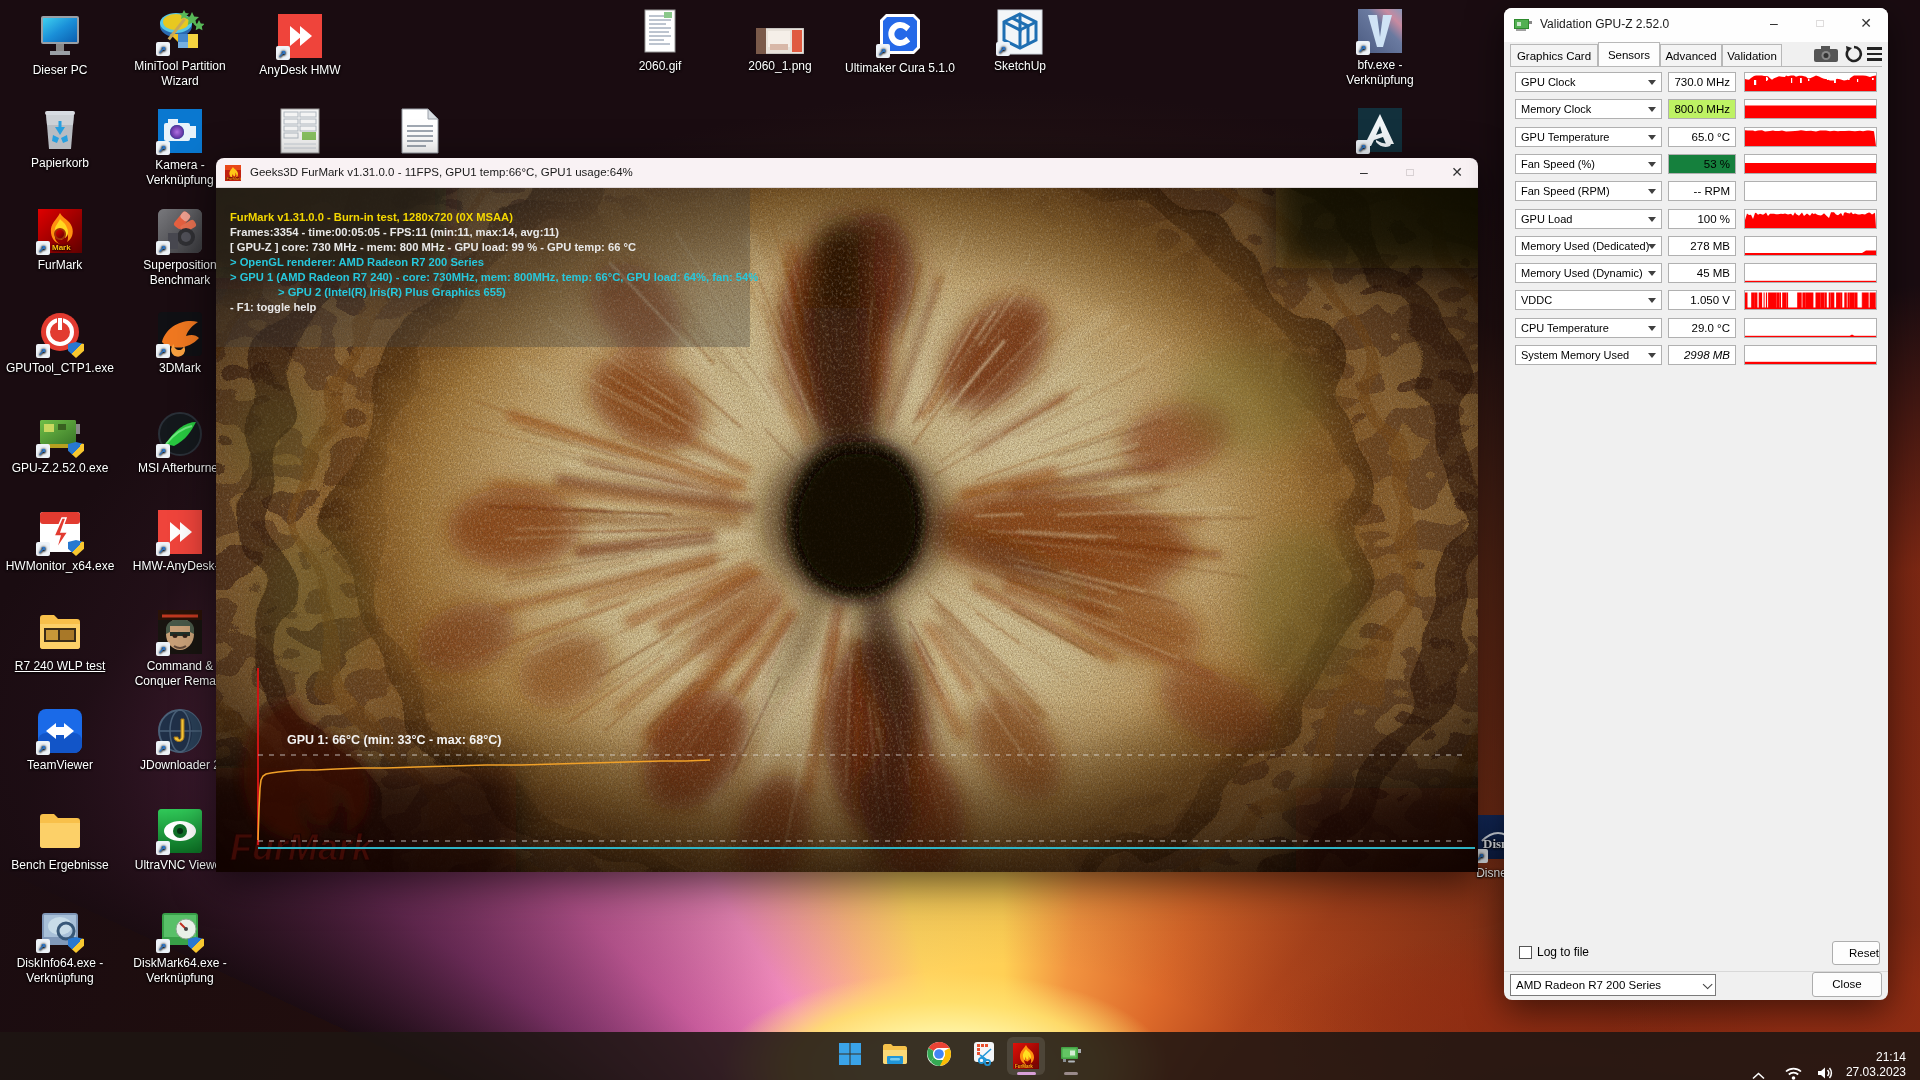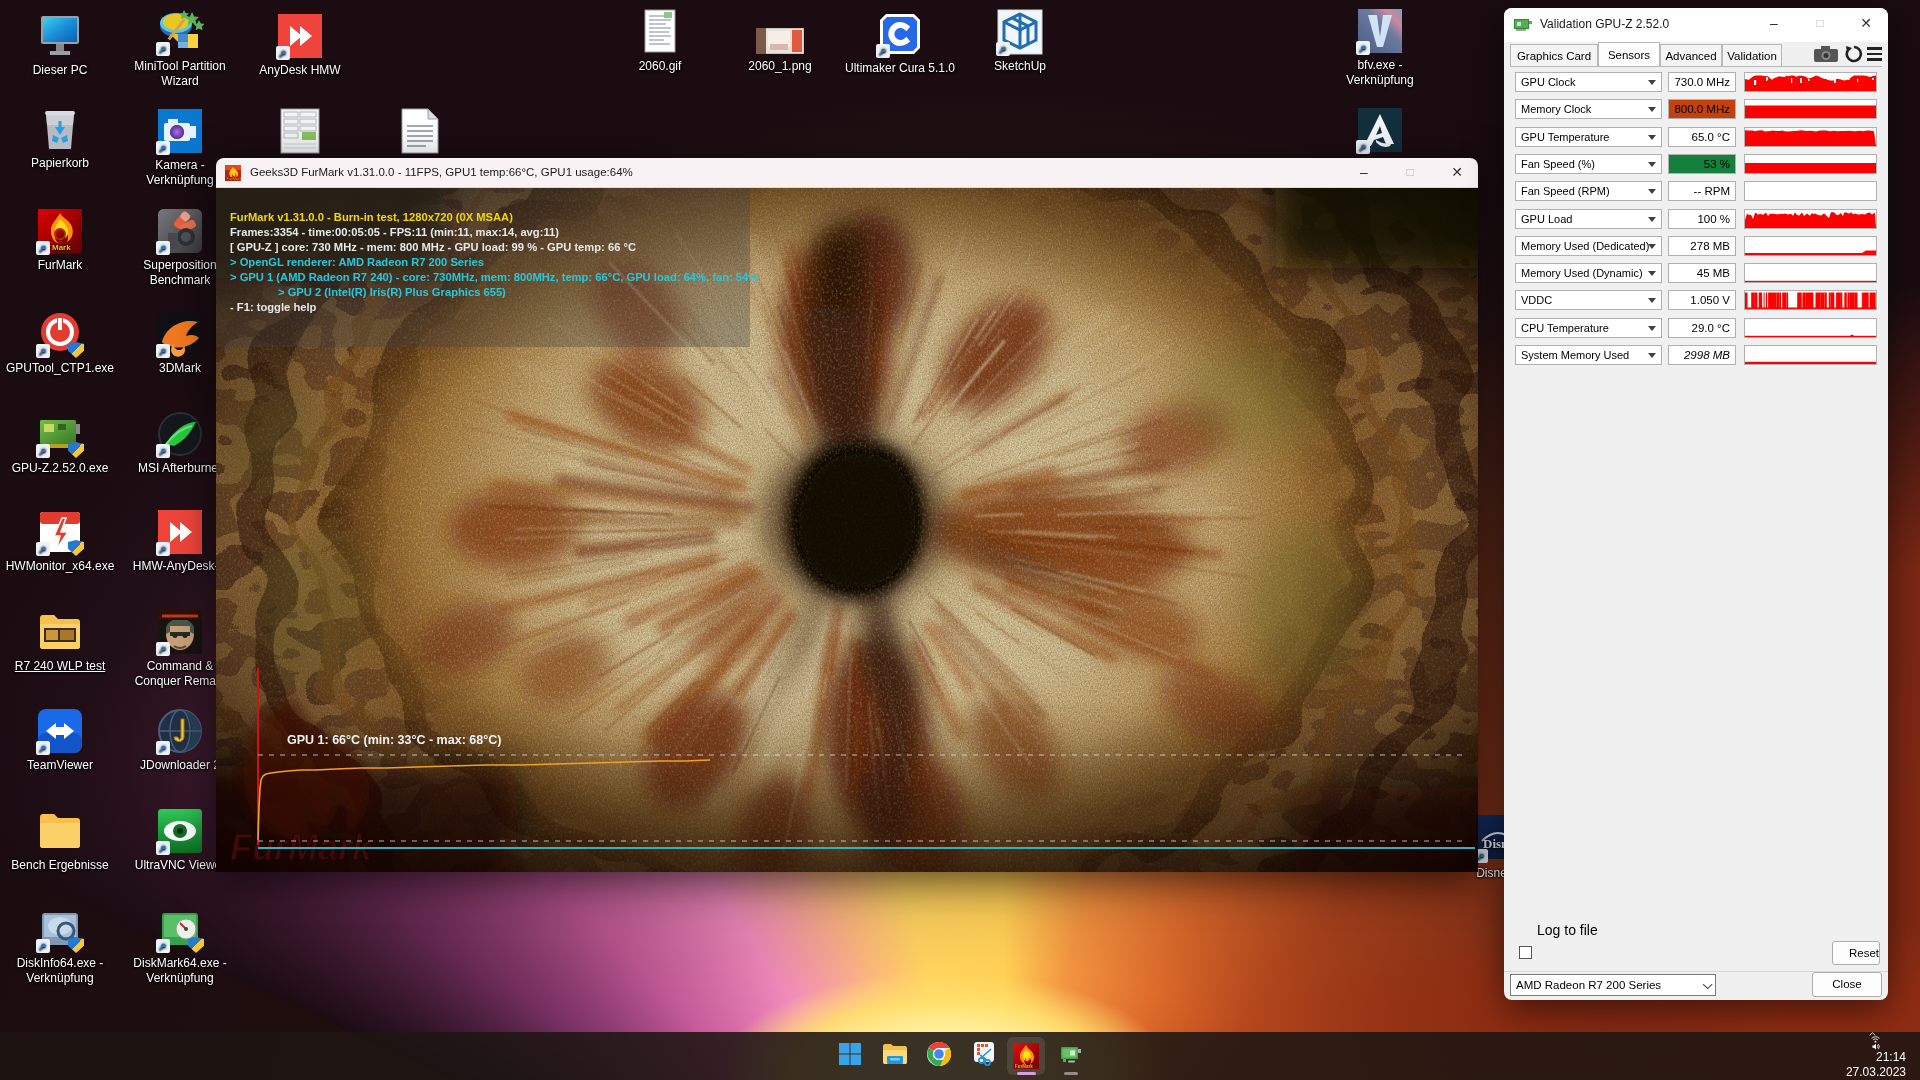--- a/index.html
+++ b/index.html
@@ -20,21 +20,21 @@
   text-shadow:0 1px 2px #000, 0 0 3px #000; }
 .ic .g { position:relative; width:48px; height:48px; margin:0 auto 3px auto; }
 .ic .g svg { position:absolute; left:0; top:0; }
 .sc { position:absolute; left:0px; bottom:0px; width:14px; height:14px; background:#eef3f8; border-radius:2px; }
 .sc:before { content:"\2197"; position:absolute; left:2px; top:0px; color:#2f74c0; font-size:10px; font-weight:bold; }
 .sh { position:absolute; right:0; bottom:0; width:16px; height:16px;
  background: linear-gradient(135deg,#2878d0 0 50%, #f8c830 50% 100%);
  clip-path: polygon(50% 0, 100% 12%, 100% 55%, 50% 100%, 0 55%, 0 12%); }
 
 #taskbar { position:absolute; left:0; top:1032px; width:1920px; height:48px; background:rgba(30,22,18,.88); }
-#tray { position:absolute; right:0; top:0; height:48px; display:flex; align-items:center; color:#fff;flex-direction:column; }
+#tray { position:absolute; right:0; top:0; height:48px; display:flex; align-items:flex-end; color:#fff; }
 #clock { text-align:right; font-size:12px; line-height:15px; margin-right:14px; }
 </style>
 </head>
 <body>
 <div id="root">
  <div id="wall"></div>
  <div id="icons">
 
   <div class="ic" style="left:4px;top:12px;"><div class="g">
           <svg width="48" height="48" viewBox="0 0 48 48">
@@ -986,21 +986,21 @@
           <rect x="103" y="5" width="1.6" height="2" fill="#fff"></rect>
           <rect x="82" y="4" width="1.1" height="3" fill="#fff"></rect>
           <rect x="22" y="5" width="1.1" height="2" fill="#fff"></rect>
           <rect x="21" y="4" width="1.5" height="2" fill="#fff"></rect>
           <rect x="112" y="6" width="1.2" height="3" fill="#fff"></rect>
           <rect x="46" y="5" width="1.2" height="5" fill="#fff"></rect>
           <rect x="127" y="5" width="1.7" height="2" fill="#fff"></rect>
         </svg>
       </div>
   <div style="position:absolute;left:11px;top:91px;width:147px;height:20px;background:#fff;border:1px solid #b0b0b0;font-size:11px;line-height:18px;padding-left:5px;white-space:nowrap;overflow:hidden;">Memory Clock<span style="position:absolute;right:5px;top:7px;width:0;height:0;border-left:4px solid transparent;border-right:4px solid transparent;border-top:5px solid #404040;"></span></div>
-  <div style="position:absolute;left:164px;top:91px;width:68px;height:20px;background:#c2410c;border:1px solid #b0b0b0;font-size:11.5px;line-height:18px;text-align:right;padding-right:5px;">800.0 MHz</div>
+  <div style="position:absolute;left:164px;top:91px;width:68px;height:20px;background:#bef264;border:1px solid #b0b0b0;font-size:11.5px;line-height:18px;text-align:right;padding-right:5px;">800.0 MHz</div>
   <div style="position:absolute;left:240px;top:91px;width:133px;height:20px;background:#fff;border:1px solid #b0b0b0;">
         <svg width="131" height="18" viewBox="0 0 131 18" style="display:block">
           <rect x="0" y="5.5" width="131" height="12.5" fill="#f00"></rect>
         </svg>
       </div>
   <div style="position:absolute;left:11px;top:119px;width:147px;height:20px;background:#fff;border:1px solid #b0b0b0;font-size:11px;line-height:18px;padding-left:5px;white-space:nowrap;overflow:hidden;">GPU Temperature<span style="position:absolute;right:5px;top:7px;width:0;height:0;border-left:4px solid transparent;border-right:4px solid transparent;border-top:5px solid #404040;"></span></div>
   <div style="position:absolute;left:164px;top:119px;width:68px;height:20px;background:#fff;border:1px solid #b0b0b0;font-size:11.5px;line-height:18px;text-align:right;padding-right:5px;">65.0 °C</div>
   <div style="position:absolute;left:240px;top:119px;width:133px;height:20px;background:#fff;border:1px solid #b0b0b0;">
         <svg width="131" height="18" viewBox="0 0 131 18" style="display:block">
           <path d="M0 18 L0 2.3 L3 2.5 L8 2.4 L10 3.3 L13 2.4 L17 2.2 L20 3.4 L25 3.0 L28 2.6 L30 3.1 L34 3.1 L37 2.5 L41 3.4 L46 3.2 L50 3.1 L53 2.8 L56 2.2 L58 2.5 L61 3.0 L66 2.7 L71 3.4 L75 2.6 L78 2.5 L81 2.4 L85 3.3 L89 2.8 L93 3.2 L95 3.0 L100 3.1 L104 2.8 L107 3.1 L110 3.2 L115 2.7 L118 3.3 L122 2.4 L124 2.4 L129 3.2 L131 18 Z" fill="#f00"></path>
@@ -1087,21 +1087,21 @@
         </svg>
       </div>
   <div style="position:absolute;left:11px;top:337px;width:147px;height:20px;background:#fff;border:1px solid #b0b0b0;font-size:11px;line-height:18px;padding-left:5px;white-space:nowrap;overflow:hidden;">System Memory Used<span style="position:absolute;right:5px;top:7px;width:0;height:0;border-left:4px solid transparent;border-right:4px solid transparent;border-top:5px solid #404040;"></span></div>
   <div style="position:absolute;left:164px;top:337px;width:68px;height:20px;background:#fff;border:1px solid #b0b0b0;font-size:11.5px;line-height:18px;text-align:right;padding-right:5px;font-style:italic;">2998 MB</div>
   <div style="position:absolute;left:240px;top:337px;width:133px;height:20px;background:#fff;border:1px solid #b0b0b0;">
         <svg width="131" height="18" viewBox="0 0 131 18" style="display:block">
           <rect x="0" y="15.8" width="131" height="2.2" fill="#f00"></rect>
         </svg>
       </div>
   <div style="position:absolute;left:15px;top:938px;width:13px;height:13px;background:#fff;border:1px solid #555;"></div>
-  <span style="position:absolute;left:33px;top:914px;font-size:14px;">Log to file</span>
+  <span style="position:absolute;left:33px;top:937px;font-size:12px;">Log to file</span>
   <div style="position:absolute;left:328px;top:933px;width:48px;height:24px;background:#fdfdfd;border:1px solid #adadad;border-radius:3px;font-size:11.5px;text-align:right;line-height:22px;">Reset</div>
   <div style="position:absolute;left:0px;top:963px;width:384px;height:1px;background:#d8d8d8;"></div>
   <div style="position:absolute;left:6px;top:966px;width:206px;height:22px;background:#fff;border:1px solid #7a7a7a;font-size:11.5px;line-height:20px;padding-left:5px;">AMD Radeon R7 200 Series<span style="position:absolute;right:6px;top:8px;width:7px;height:7px;border-right:1.6px solid #444;border-bottom:1.6px solid #444;transform:rotate(45deg) translateY(-3px);"></span></div>
   <div style="position:absolute;left:308px;top:964px;width:70px;height:25px;background:#fdfdfd;border:1px solid #adadad;border-radius:3px;font-size:11.5px;text-align:center;line-height:23px;">Close</div>
 </div>
  <div id="taskbar">
   <svg width="24" height="24" viewBox="0 0 24 24" style="position:absolute;left:838px;top:10px;">
         <rect x="1" y="1" width="10.5" height="10.5" fill="#3aa3e8"></rect>
         <rect x="12.5" y="1" width="10.5" height="10.5" fill="#3aa3e8"></rect>
         <rect x="1" y="12.5" width="10.5" height="10.5" fill="#3aa3e8"></rect>

